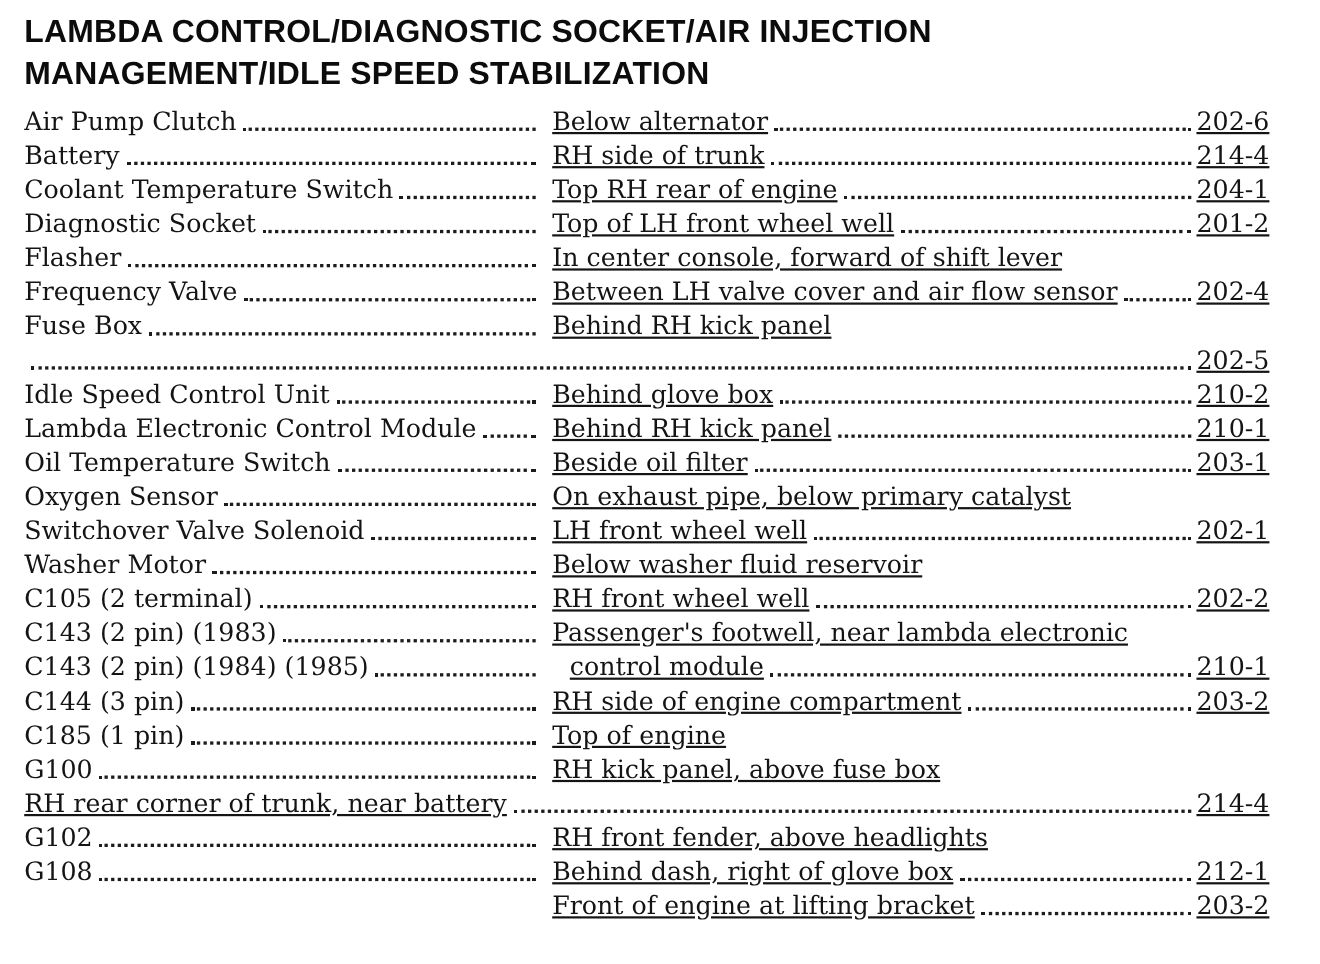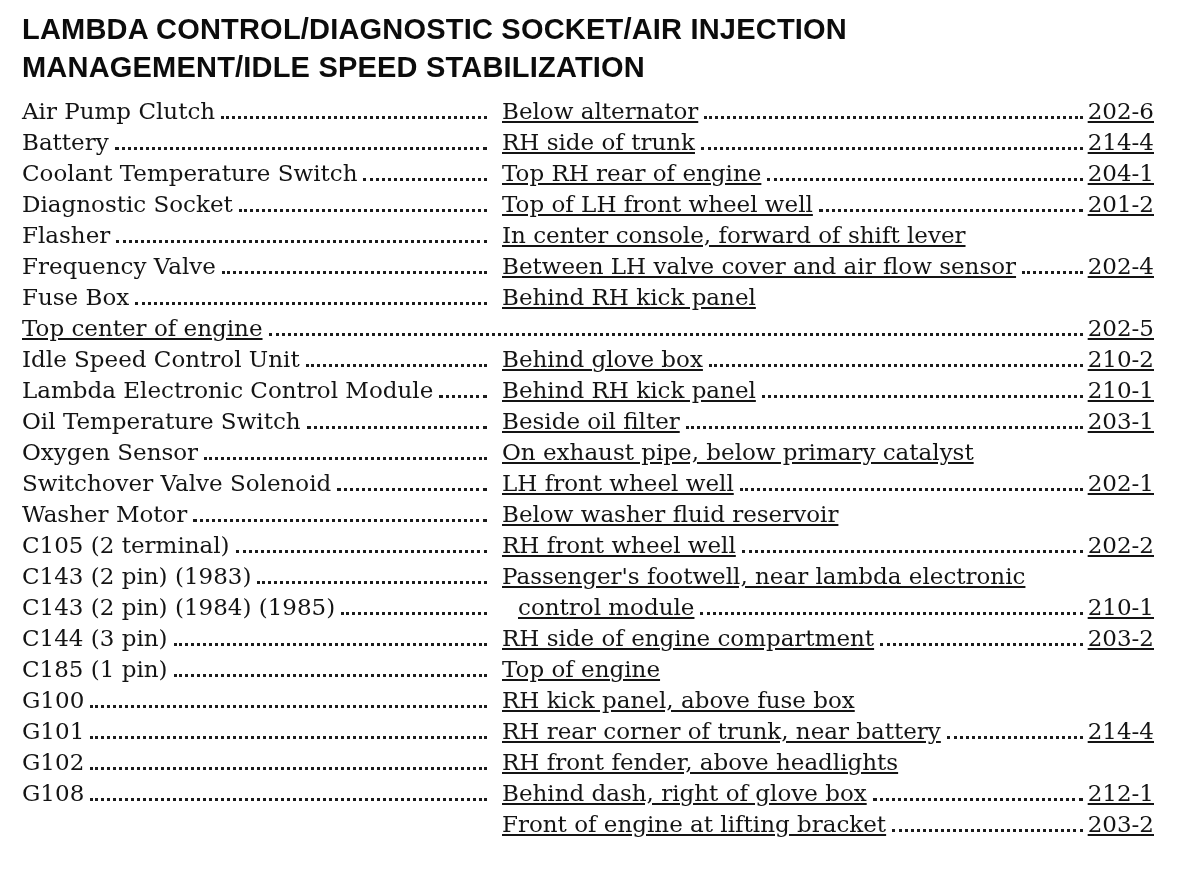--- a/index.html
+++ b/index.html
@@ -129,21 +129,20 @@
         <div class="cell left">
           <span class="txt">Fuse Box</span>
           <span class="leader"></span>
         </div>
         <div class="cell right">
           <span class="txt">Behind RH kick panel</span>
         </div>
       </div>
       <div class="row">
         <div class="cell right">
-          <span class="txt">Top center of engine</span>
           <span class="leader"></span>
           <span class="pagenum">202-5</span>
         </div>
       </div>
       <div class="row">
         <div class="cell left">
           <span class="txt">Idle Speed Control Unit</span>
           <span class="leader"></span>
         </div>
         <div class="cell right">
@@ -257,24 +256,20 @@
       <div class="row">
         <div class="cell left">
           <span class="txt">G100</span>
           <span class="leader"></span>
         </div>
         <div class="cell right">
           <span class="txt">RH kick panel, above fuse box</span>
         </div>
       </div>
       <div class="row">
-        <div class="cell left">
-          <span class="txt">G101</span>
-          <span class="leader"></span>
-        </div>
         <div class="cell right">
           <span class="txt">RH rear corner of trunk, near battery</span>
           <span class="leader"></span>
           <span class="pagenum">214-4</span>
         </div>
       </div>
       <div class="row">
         <div class="cell left">
           <span class="txt">G102</span>
           <span class="leader"></span>

